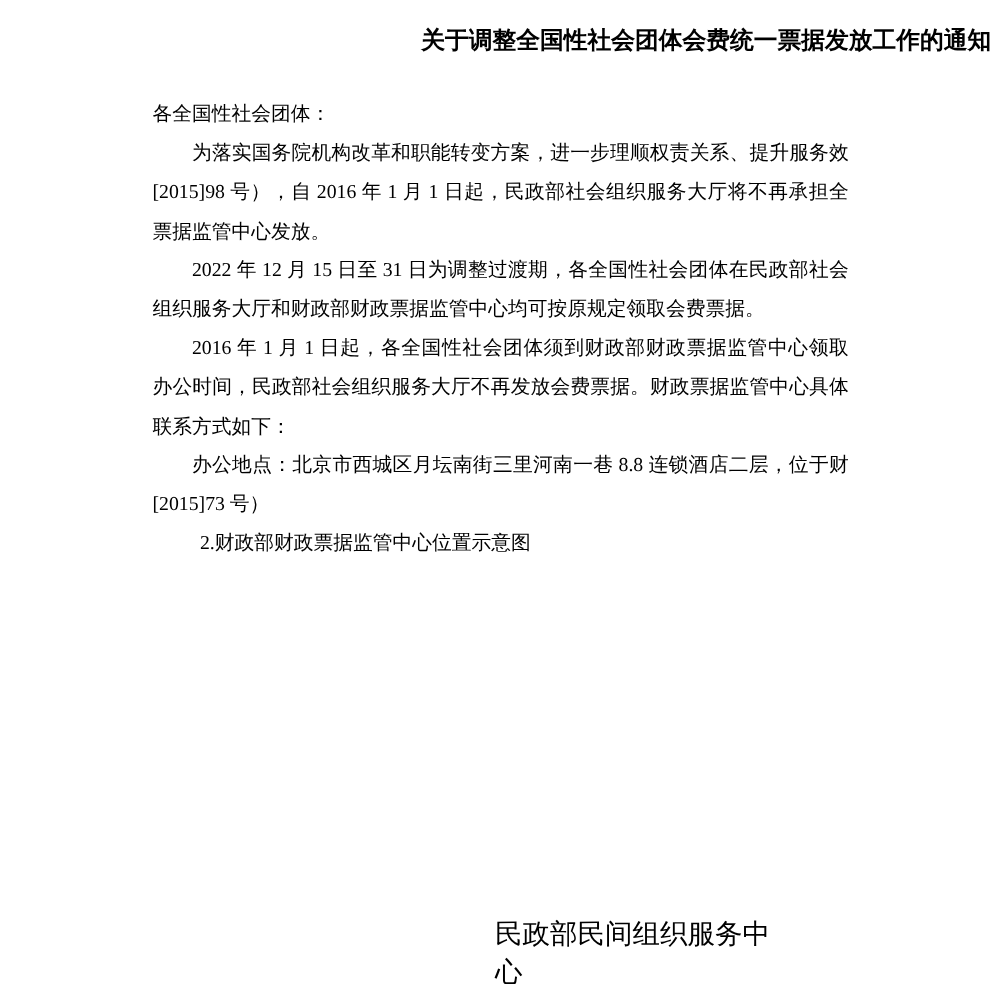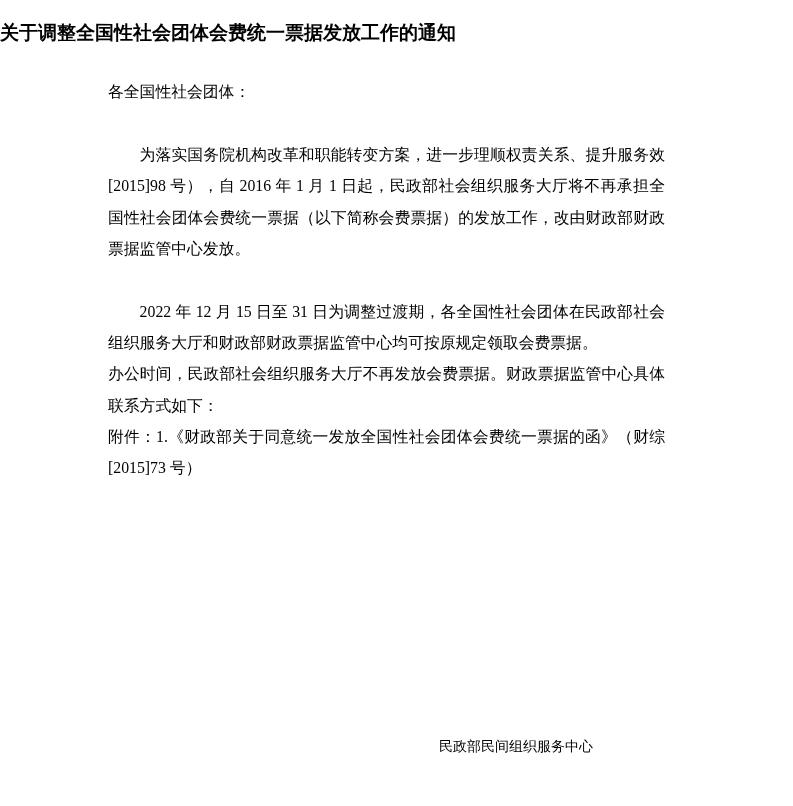--- a/index.html
+++ b/index.html
@@ -11,76 +11,77 @@
     background: #ffffff;
     color: #000000;
     font-family: "Liberation Serif", "DejaVu Serif", serif;
     overflow: hidden;
   }
   .doc-title {
     position: absolute;
     top: 19px;
     left: 0;
     width: 793px;
-    text-align: left;
+    text-align: right;
     font-size: 19px;
     font-weight: bold;
     line-height: 28px;
   }
   .doc-body {
     position: absolute;
     top: 76px;
-    left: 108px;
+    left: 122px;
     width: 557px;
     font-size: 15.8px;
   }
   .line {
     line-height: 31.2px;
     height: 31.2px;
     text-align: left;
     overflow: hidden;
   }
   .line.fill {
     text-align: justify;
     text-align-last: justify;
   }
-  .line.indent { text-indent: 31.6px; margin-top: 32px; }
+  .line.indent { text-indent: 31.6px; }
   .line.indent-num { text-indent: 38px; }
   .signature {
     position: absolute;
     top: 731px;
     left: 396px;
     width: 240px;
-    font-size: 14px;
-    text-align: center;
+    font-size: 22px;
+    text-align: left;
     font-family: Liberation Serif, serif;
   }
   .signature .sig-line {
     line-height: 31.2px;
     height: 31.2px;
   }
 </style>
 </head>
 <body>
 
 <div class="page">
 
   <div class="doc-title">关于调整全国性社会团体会费统一票据发放工作的通知</div>
 
   <div class="doc-body">
     <div class="line">各全国性社会团体：</div>
     <div class="line indent fill">为落实国务院机构改革和职能转变方案，进一步理顺权责关系、提升服务效</div>
     <div class="line fill">[2015]98 号），自 2016 年 1 月 1 日起，民政部社会组织服务大厅将不再承担全</div>
-    <div class="line fill">国性社会团体会费统一票据（以下简称会费票据）的发放工作，改由财政部财政</div>
     <div class="line">票据监管中心发放。</div>
     <div class="line indent fill">2022 年 12 月 15 日至 31 日为调整过渡期，各全国性社会团体在民政部社会</div>
     <div class="line">组织服务大厅和财政部财政票据监管中心均可按原规定领取会费票据。</div>
+    <div class="line indent fill">2016 年 1 月 1 日起，各全国性社会团体须到财政部财政票据监管中心领取</div>
     <div class="line fill">办公时间，民政部社会组织服务大厅不再发放会费票据。财政票据监管中心具体</div>
     <div class="line">联系方式如下：</div>
-    <div class="line fill">附件：1.《财政部关于同意统一发放全国性社会团体会费统一票据的函》（财综</div>
+    <div class="line indent fill">办公地点：北京市西城区月坛南街三里河南一巷 8.8 连锁酒店二层，位于财</div>
     <div class="line">[2015]73 号）</div>
+    <div class="line indent-num">2.财政部财政票据监管中心位置示意图</div>
   </div>
 
   <div class="signature">
     <div class="sig-line">民政部民间组织服务中心</div>
   </div>
 
 </div>
 
 </body></html>

